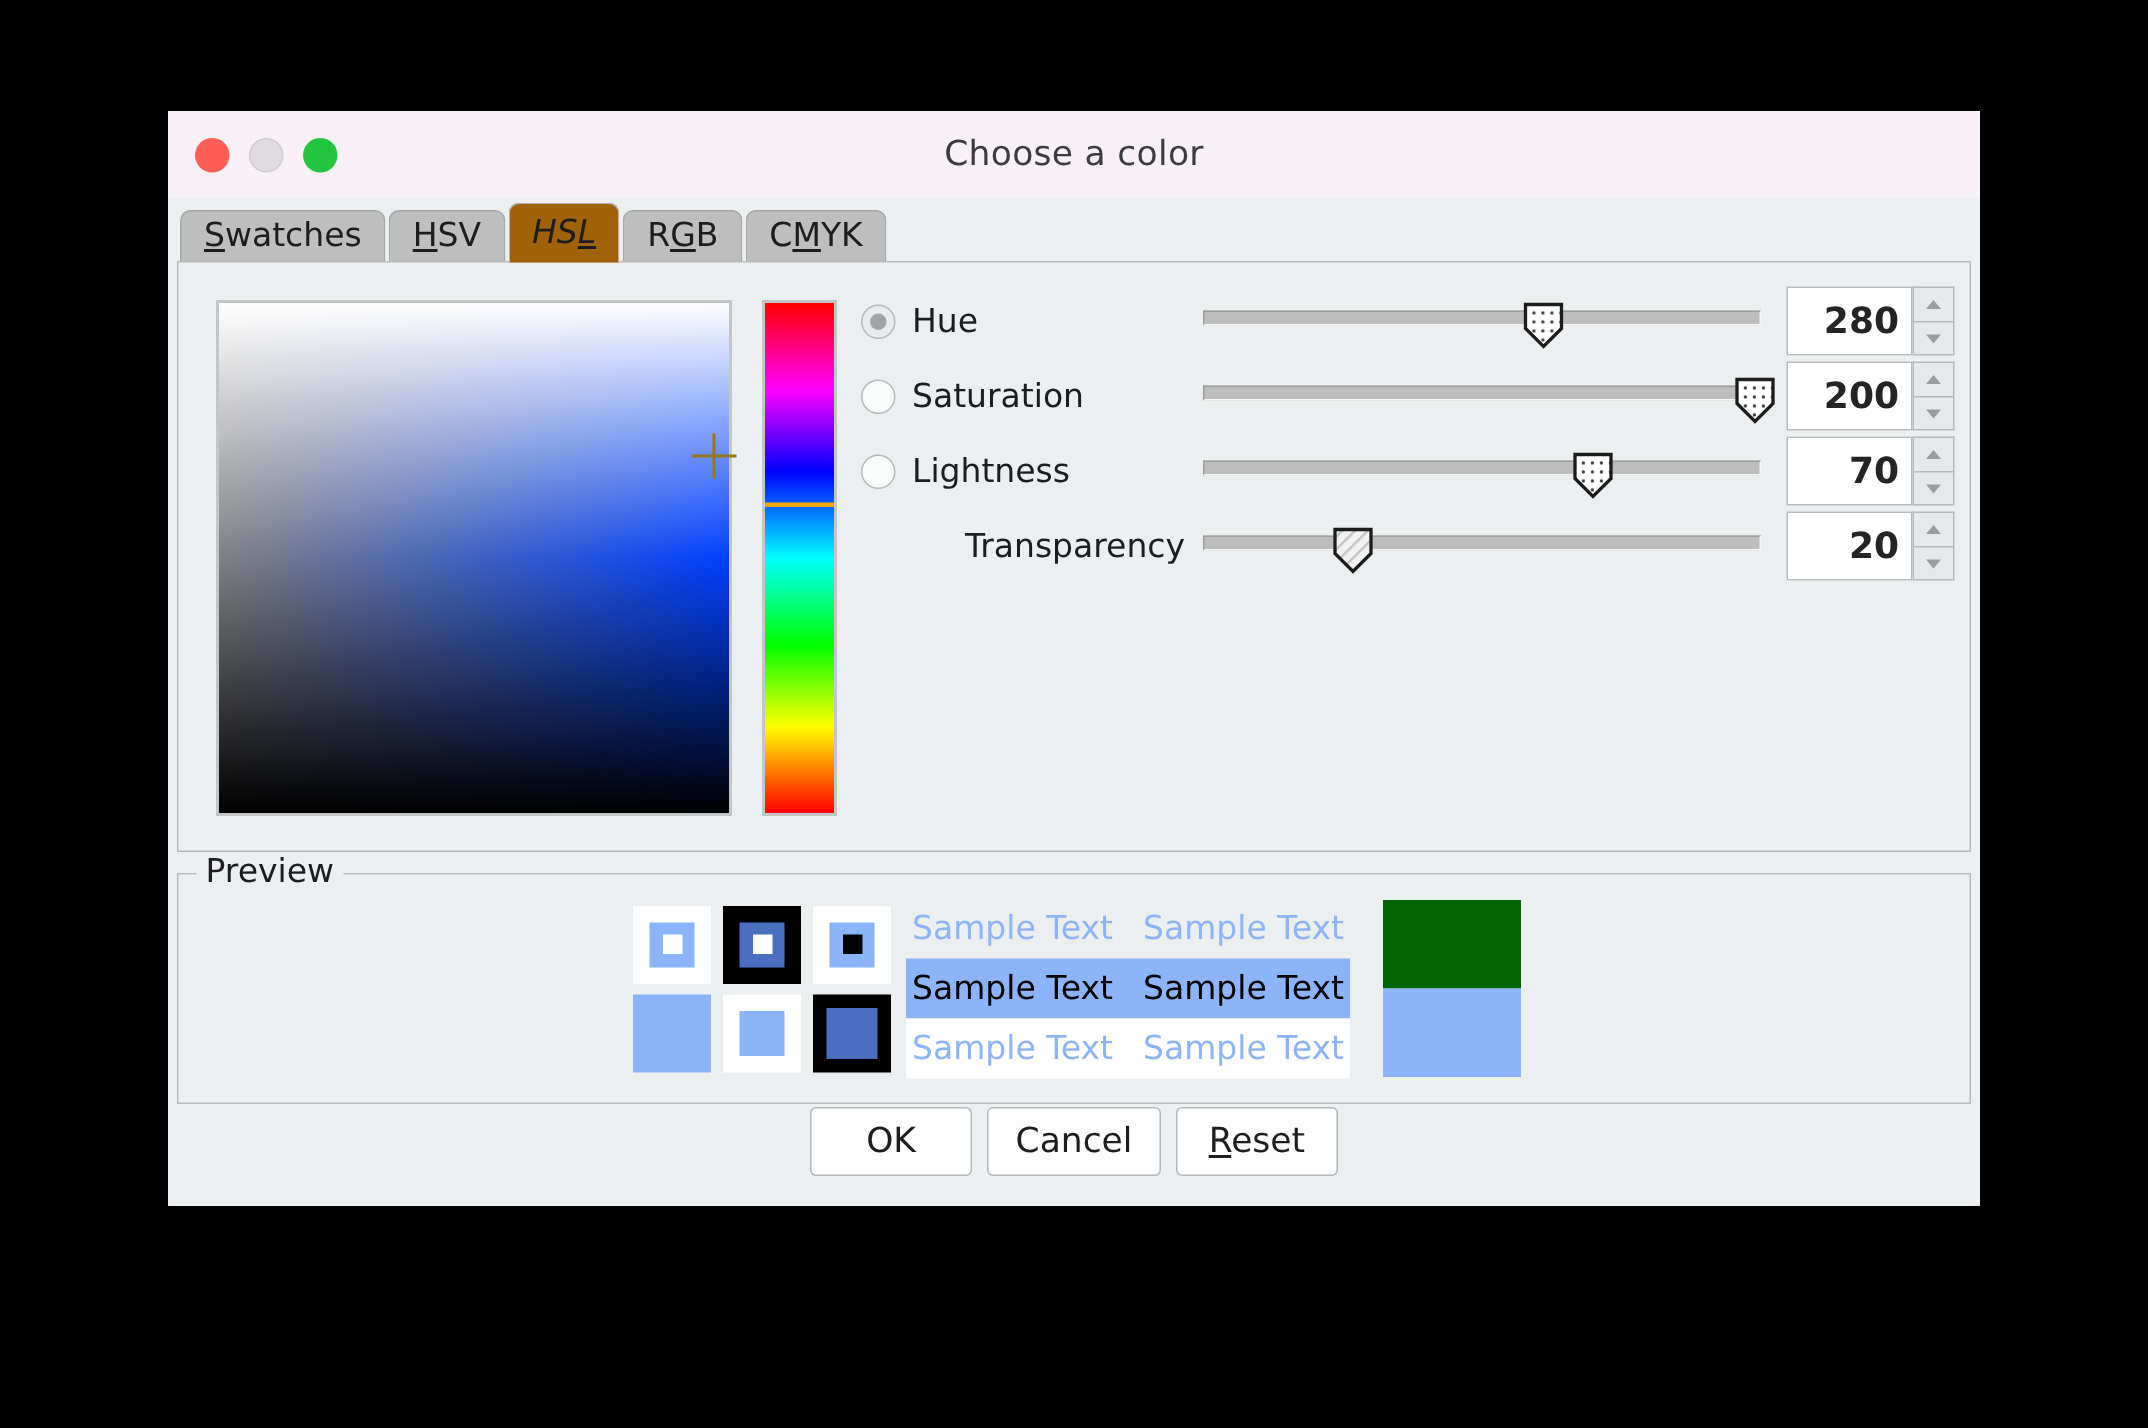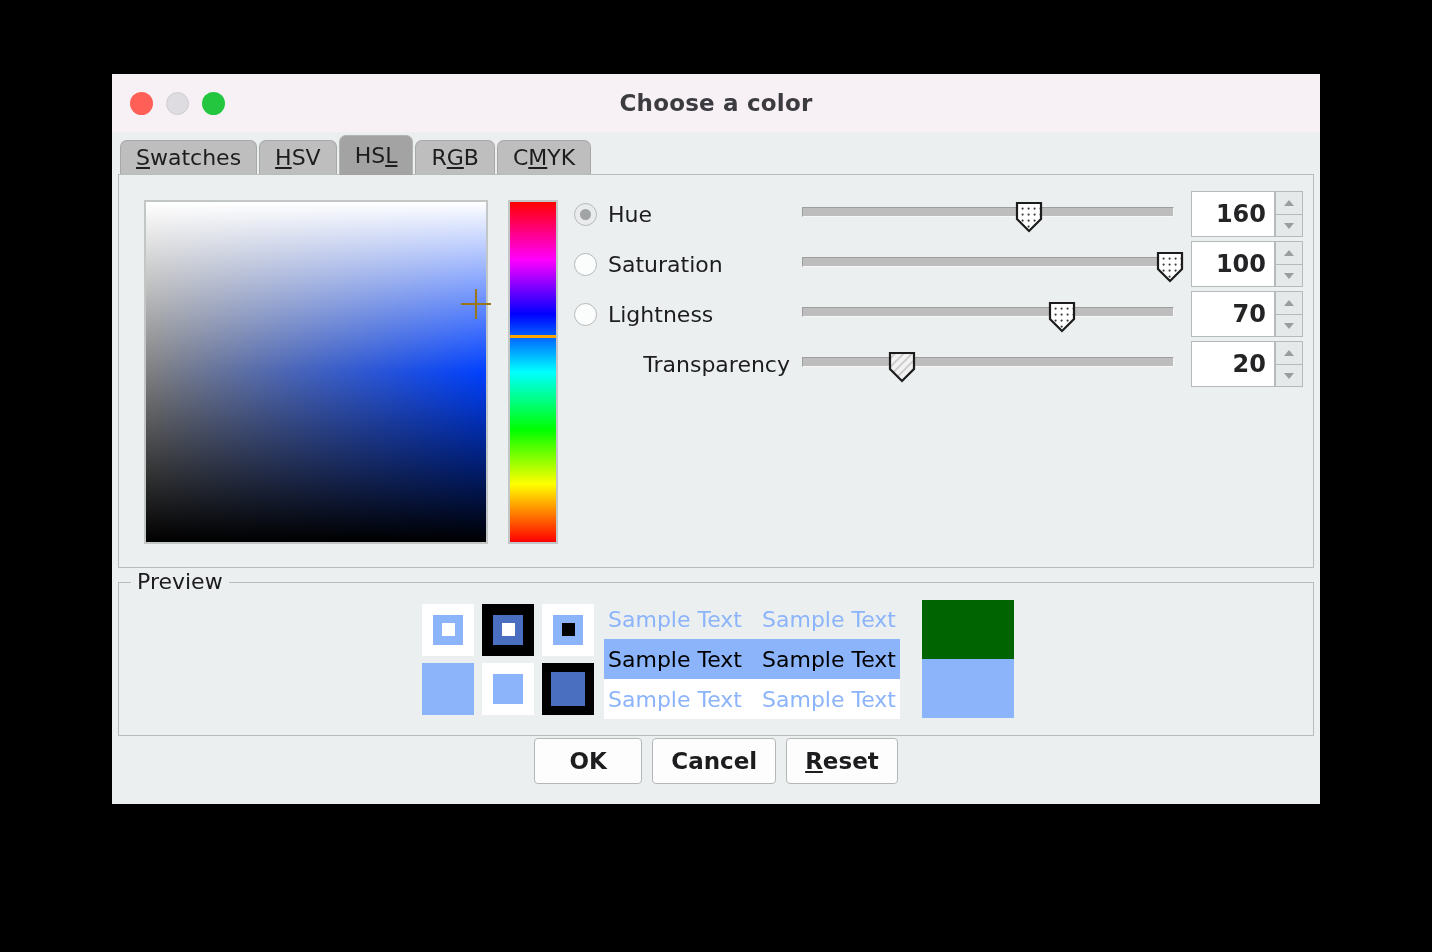--- a/index.html
+++ b/index.html
@@ -54,21 +54,21 @@
   }
   .tl-close  { background: #ff5f57; }
   .tl-min    { background: #dedce0; border: 1px solid #cfcdd1; box-sizing: border-box; }
   .tl-max    { background: #25c63f; }
 
   #title-text {
     position: absolute;
     left: 0; right: 0;
     text-align: center;
     font-size: 23px;
-    font-weight: bold;
+    font-weight: normal;
     color: #3c3c40;
     letter-spacing: 0.2px;
     pointer-events: none;
   }
 
   
   #tabbar {
     position: relative;
     height: 42px;
     background: #eceff0;
@@ -89,25 +89,26 @@
     background: #bebebe;
     border: 1px solid #a8a8a8;
     border-bottom: none;
     border-radius: 7px 7px 0 0;
     margin-right: 2px;
     position: relative;
     cursor: default;
     white-space: nowrap;
   }
   .tab.selected {
-    background: #a3a3a3;
+    background: #a16207;
     border-color: #b4b4b4;
     height: 40px;
     z-index: 4;
     margin-bottom: -1px;
+    font-style: italic;
   }
   .tab u { text-decoration: underline; text-underline-offset: 2px; }
 
   
   #content-panel {
     margin: 0 6px;
     background: #eceff0;
     border: 1px solid #b9bcbd;
     border-top: 1px solid #b9bcbd;
     flex: 0 0 auto;
@@ -374,21 +375,20 @@
   #cb-bot { height: 50%; }
 
   
   #buttonbar {
     flex: 1 1 auto;
     display: flex;
     align-items: center;
     justify-content: center;
     gap: 10px;
     padding-bottom: 18px;
-    font-weight: bold;
   }
   .dlg-btn {
     min-width: 108px;
     height: 46px;
     background: #fdfdfd;
     border: 1px solid #b4b7b8;
     border-radius: 4px;
     font-size: 23px;
     color: #1d1d1f;
     display: flex;
@@ -461,21 +461,21 @@
                   <pattern id="dots0" width="6" height="6" patternUnits="userSpaceOnUse">
                     <rect width="6" height="6" fill="#ffffff"></rect>
                       <circle cx="1.6" cy="1.6" r="1.1" fill="#3a3a3a"></circle>
                   </pattern>
                 </defs>
                 <path d="M2,2 H26 V18 L14,30 L2,18 Z" fill="url(#dots0)" stroke="#1c1c1c" stroke-width="2.2" stroke-linejoin="miter"></path>
               </svg>
             </div>
           </div>
           <div class="spinner">
-            <div class="spin-field">160</div>
+            <div class="spin-field">280</div>
             <div class="spin-btns">
               <div class="spin-btn">
                   <span class="arrow-up"></span>
                 </div>
               <div class="spin-btn">
                   <span class="arrow-down"></span>
                 </div>
             </div>
           </div>
         </div>
@@ -493,21 +493,21 @@
                   <pattern id="dots1" width="6" height="6" patternUnits="userSpaceOnUse">
                     <rect width="6" height="6" fill="#ffffff"></rect>
                       <circle cx="1.6" cy="1.6" r="1.1" fill="#3a3a3a"></circle>
                   </pattern>
                 </defs>
                 <path d="M2,2 H26 V18 L14,30 L2,18 Z" fill="url(#dots1)" stroke="#1c1c1c" stroke-width="2.2" stroke-linejoin="miter"></path>
               </svg>
             </div>
           </div>
           <div class="spinner">
-            <div class="spin-field">100</div>
+            <div class="spin-field">200</div>
             <div class="spin-btns">
               <div class="spin-btn">
                   <span class="arrow-up"></span>
                 </div>
               <div class="spin-btn">
                   <span class="arrow-down"></span>
                 </div>
             </div>
           </div>
         </div>

